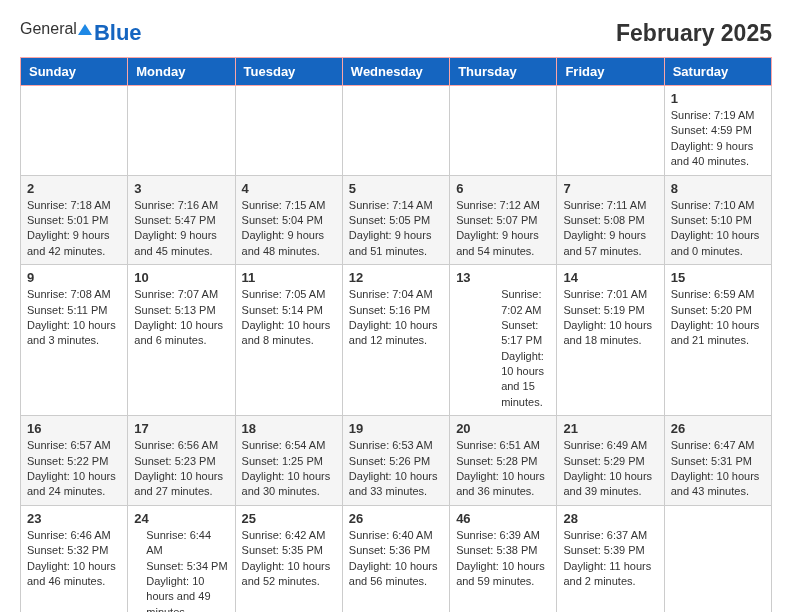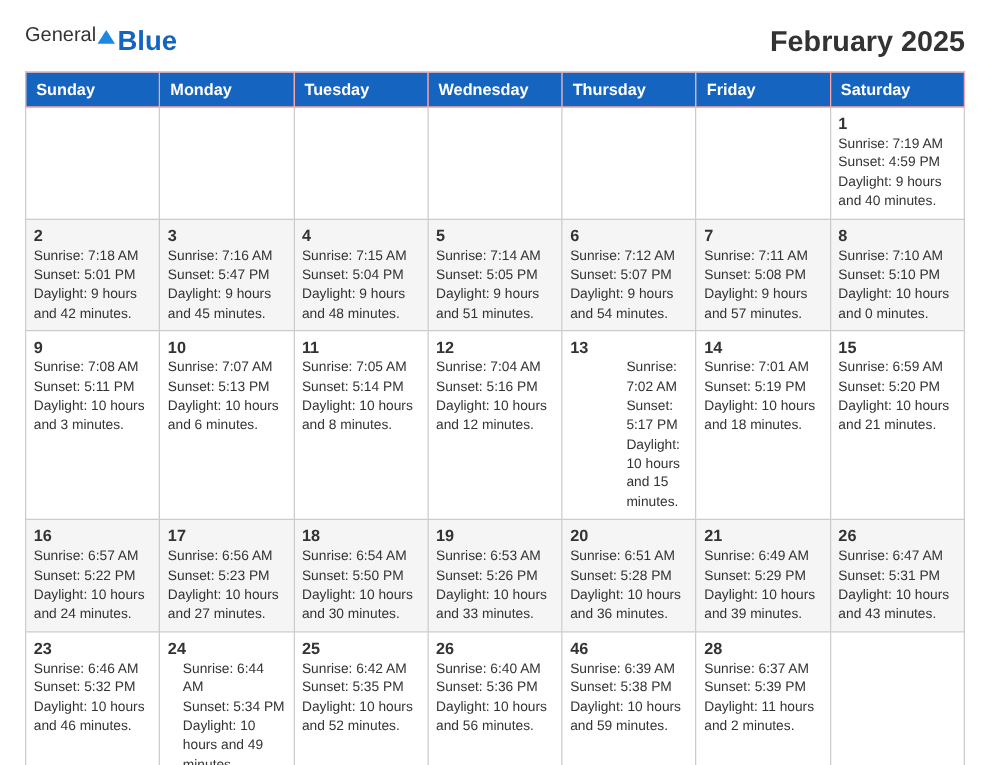--- a/index.html
+++ b/index.html
@@ -214,21 +214,21 @@
         </td>
         <td>
           <div class="day-num">17</div>
           <div class="day-info" style="white-space: pre-line;">Sunrise: 6:56 AM
 Sunset: 5:23 PM
 Daylight: 10 hours and 27 minutes.</div>
         </td>
         <td>
           <div class="day-num">18</div>
           <div class="day-info" style="white-space: pre-line;">Sunrise: 6:54 AM
-Sunset: 5:50 PM
+Sunset: 1:25 PM
 Daylight: 10 hours and 30 minutes.</div>
         </td>
         <td>
           <div class="day-num">19</div>
           <div class="day-info" style="white-space: pre-line;">Sunrise: 6:53 AM
 Sunset: 5:26 PM
 Daylight: 10 hours and 33 minutes.</div>
         </td>
         <td>
           <div class="day-num">20</div>

